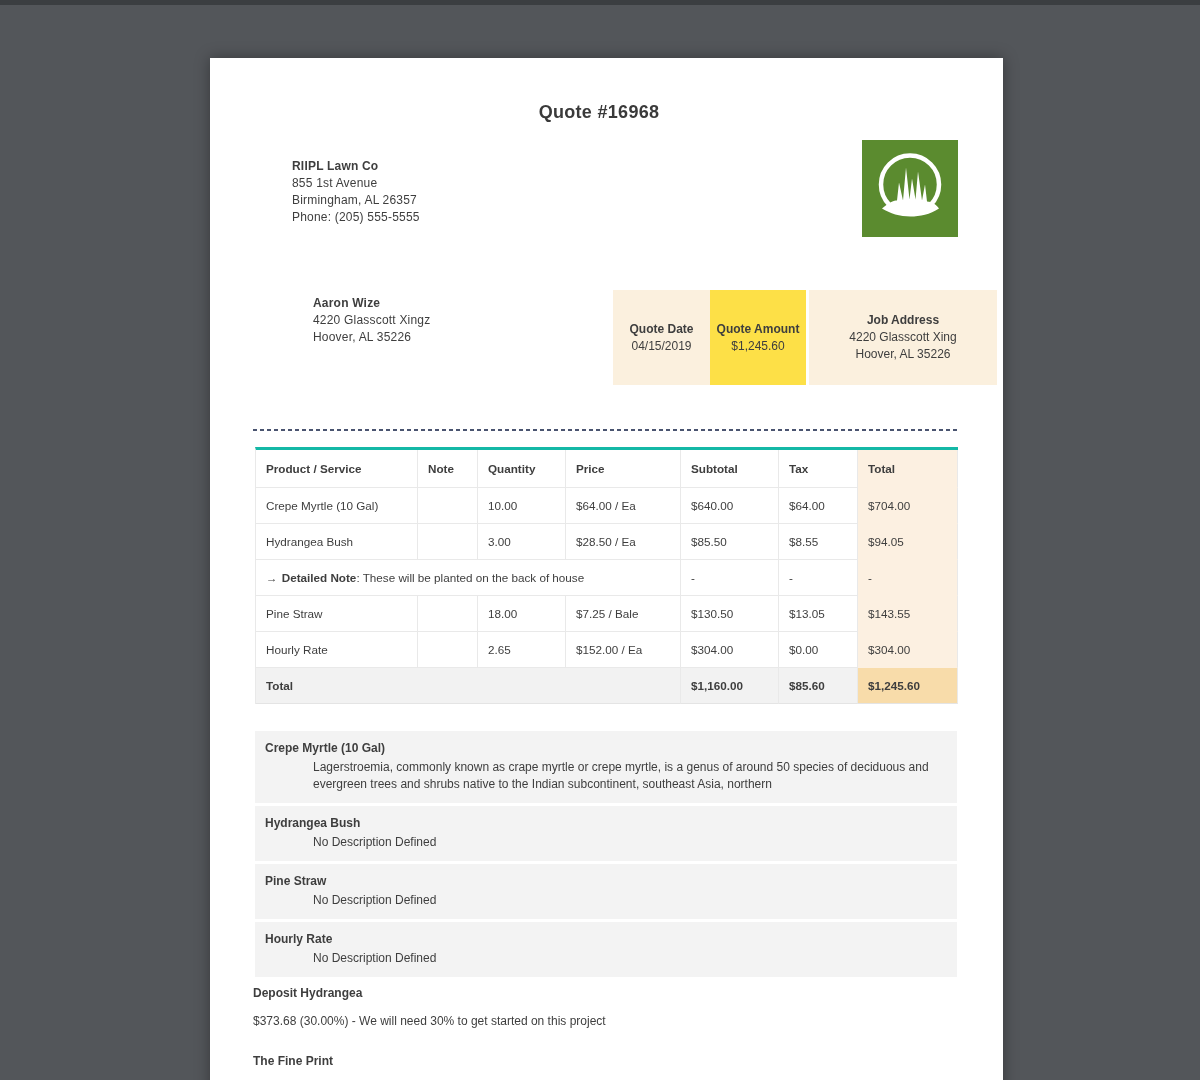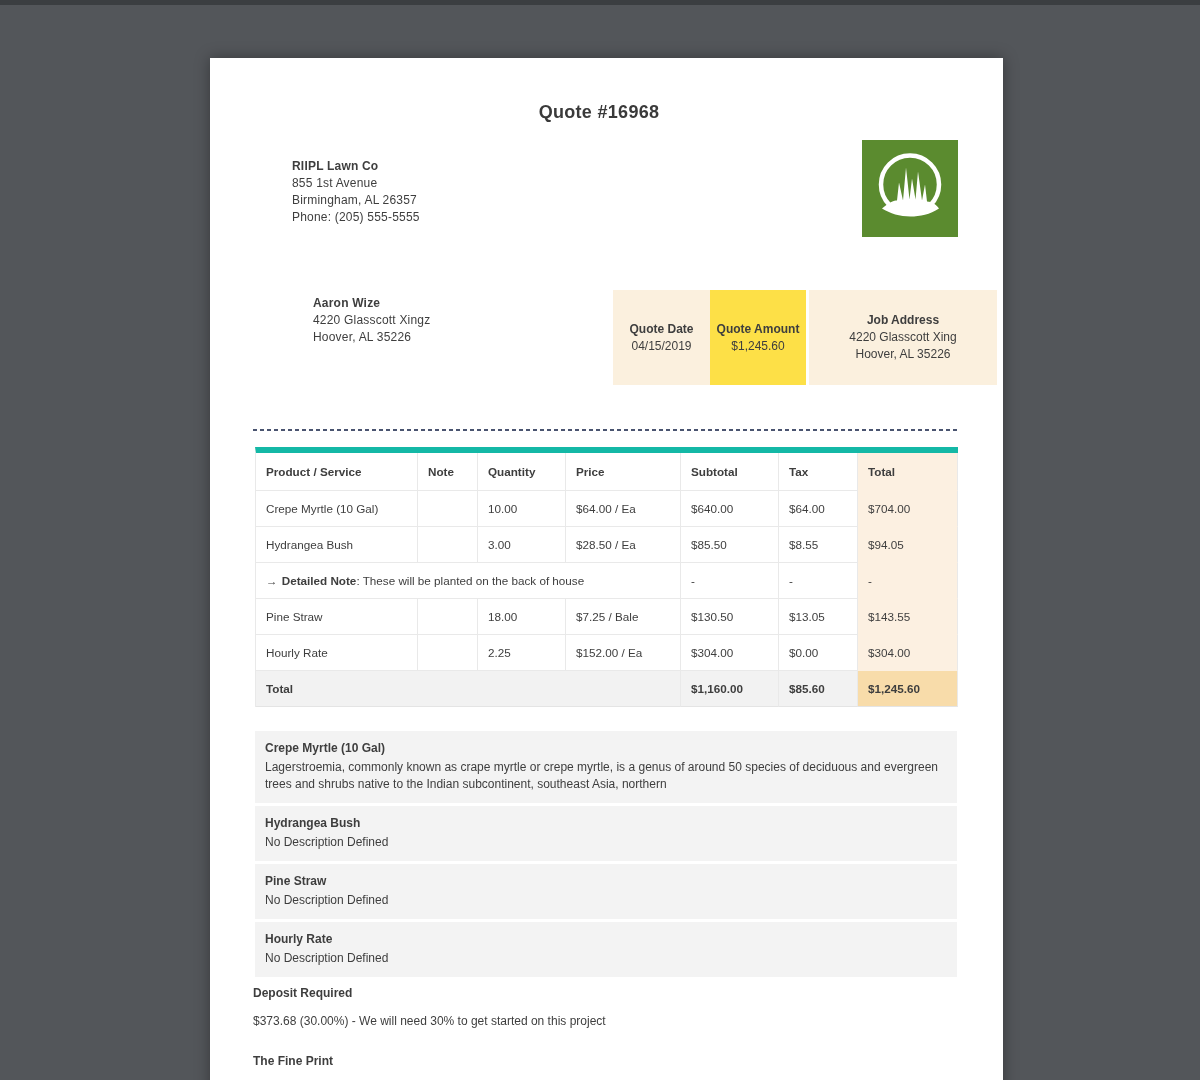--- a/index.html
+++ b/index.html
@@ -37,39 +37,39 @@
   .qbox-date   { width:97px;  background:#fbf0de; }
   .qbox-amount { width:96px;  background:#fde047; }
   .qbox-job    { width:188px; background:#fbf0de; margin-left:3px;align-items:center; }
   .dashed-line {
     position:absolute; left:43px; top:371px; width:704px; height:2px;
     background:repeating-linear-gradient(90deg,#4a5470 0 4px,transparent 4px 7px);
   }
   table.items {
     position:absolute; left:45px; top:389px; width:702px;
     border-collapse:separate; border-spacing:0; font-size:11.7px;
-    border-top:6px solid #14b8a6; border-left:1px solid #e9e9e9;
+    border-top:3px solid #14b8a6; border-left:1px solid #e9e9e9;
     table-layout:fixed;
   }
   .items th, .items td {
     border-bottom:1px solid #e9e9e9; border-right:1px solid #e9e9e9;
     padding:11px 10px; text-align:left; vertical-align:middle; font-weight:normal;
   }
   .items th { font-weight:bold; padding:12px 10px; }
   .col-product{width:162px;} .col-note{width:60px;} .col-qty{width:88px;}
   .col-price{width:115px;} .col-sub{width:98px;} .col-tax{width:79px;} .col-total{width:100px;}
   .total-col { background:#fcf0e1; border-bottom-color:#fcf0e1 !important; }
   .note-row .bold { font-weight:bold; }
   .note-arrow { margin-right:4px; }
   .total-row td { background:#f2f2f2; font-weight:bold; border-bottom-color:#e4e4e4; }
   .total-row td.grand-total { background:#f8dcaa; border-bottom-color:#e4e4e4 !important; }
   .descriptions { position:absolute; left:45px; top:673px; width:702px; }
   .desc-section { background:#f3f3f3; padding:9px 10px 10px 10px; margin-bottom:3px; }
   .desc-title { font-weight:bold; font-size:12px; line-height:16px; margin-bottom:3px; }
-  .desc-text  { font-size:12px; line-height:17px; }
+  .desc-text  { font-size:12px; line-height:17px;margin-left:48px; }
   .deposit-title  { position:absolute; left:43px; top:928px; font-size:12px; font-weight:bold; }
   .deposit-text   { position:absolute; left:43px; top:956px; font-size:12px; }
   .fineprint-title{ position:absolute; left:43px; top:996px; font-size:12px; font-weight:bold; }
 </style>
 </head>
 <body>
 
 <div class="viewer-topbar"></div>
 
 <div class="page">
@@ -167,21 +167,21 @@
       <td></td>
       <td>18.00</td>
       <td>$7.25 / Bale</td>
       <td>$130.50</td>
       <td>$13.05</td>
       <td class="total-col">$143.55</td>
     </tr>
     <tr>
       <td>Hourly Rate</td>
       <td></td>
-      <td>2.25</td>
+      <td>2.65</td>
       <td>$152.00 / Ea</td>
       <td>$304.00</td>
       <td>$0.00</td>
       <td class="total-col">$304.00</td>
     </tr>
     <tr class="total-row">
       <td colspan="4">Total</td>
       <td>$1,160.00</td>
       <td>$85.60</td>
       <td class="grand-total">$1,245.60</td>
@@ -201,17 +201,17 @@
     <div class="desc-section">
       <div class="desc-title">Pine Straw</div>
       <div class="desc-text">No Description Defined</div>
     </div>
     <div class="desc-section">
       <div class="desc-title">Hourly Rate</div>
       <div class="desc-text">No Description Defined</div>
     </div>
   </div>
 
-  <div class="deposit-title">Deposit Required</div>
+  <div class="deposit-title">Deposit Hydrangea</div>
   <div class="deposit-text">$373.68 (30.00%) - We will need 30% to get started on this project</div>
   <div class="fineprint-title">The Fine Print</div>
 
 </div>
 
 </body></html>

